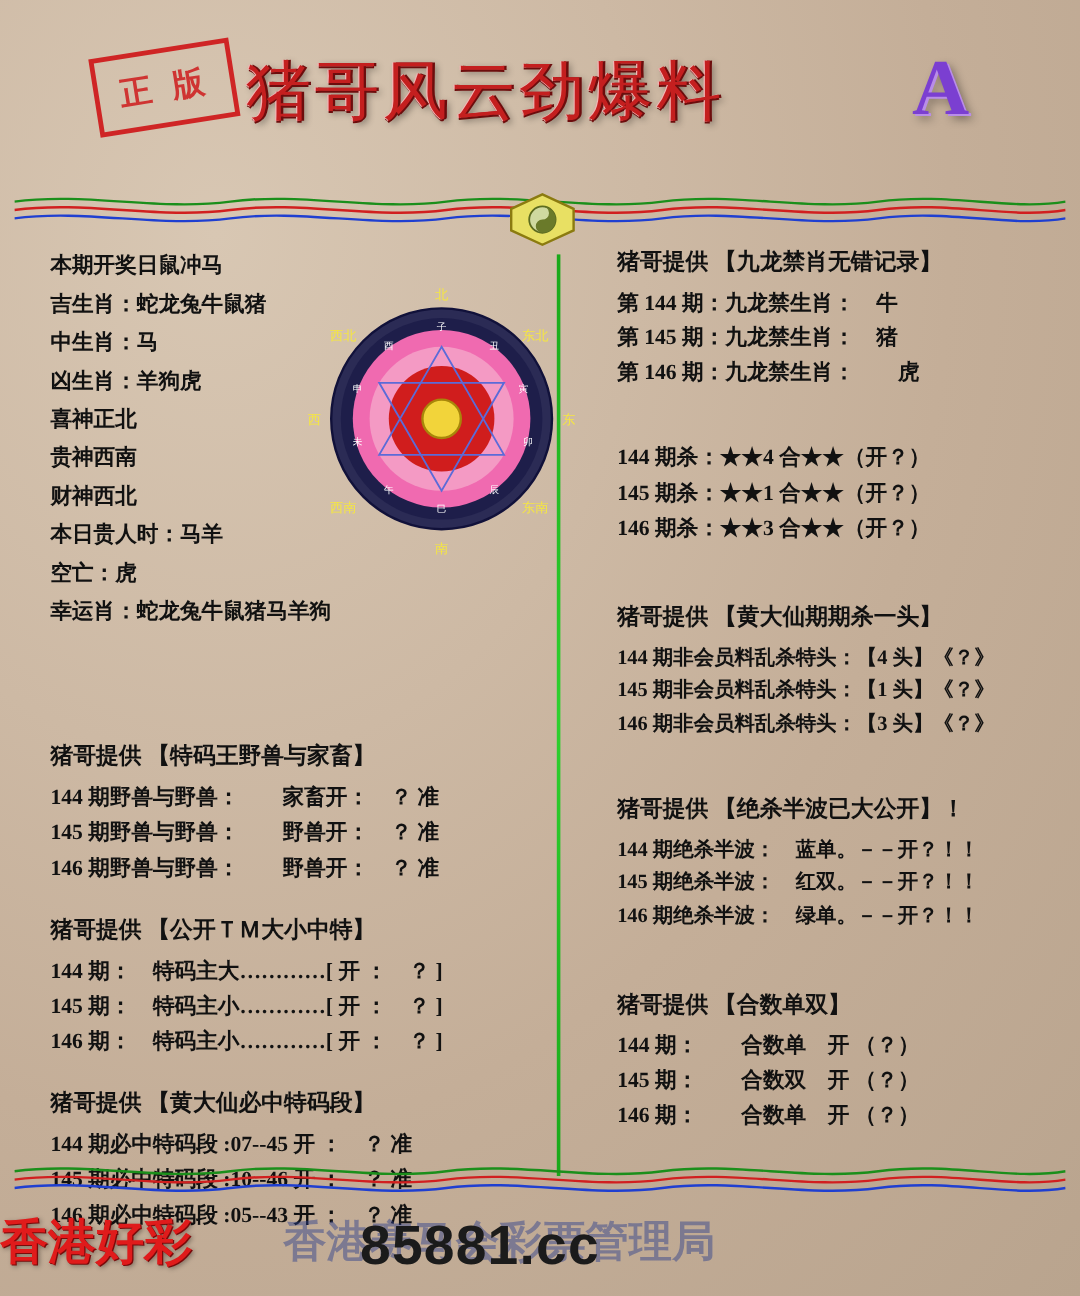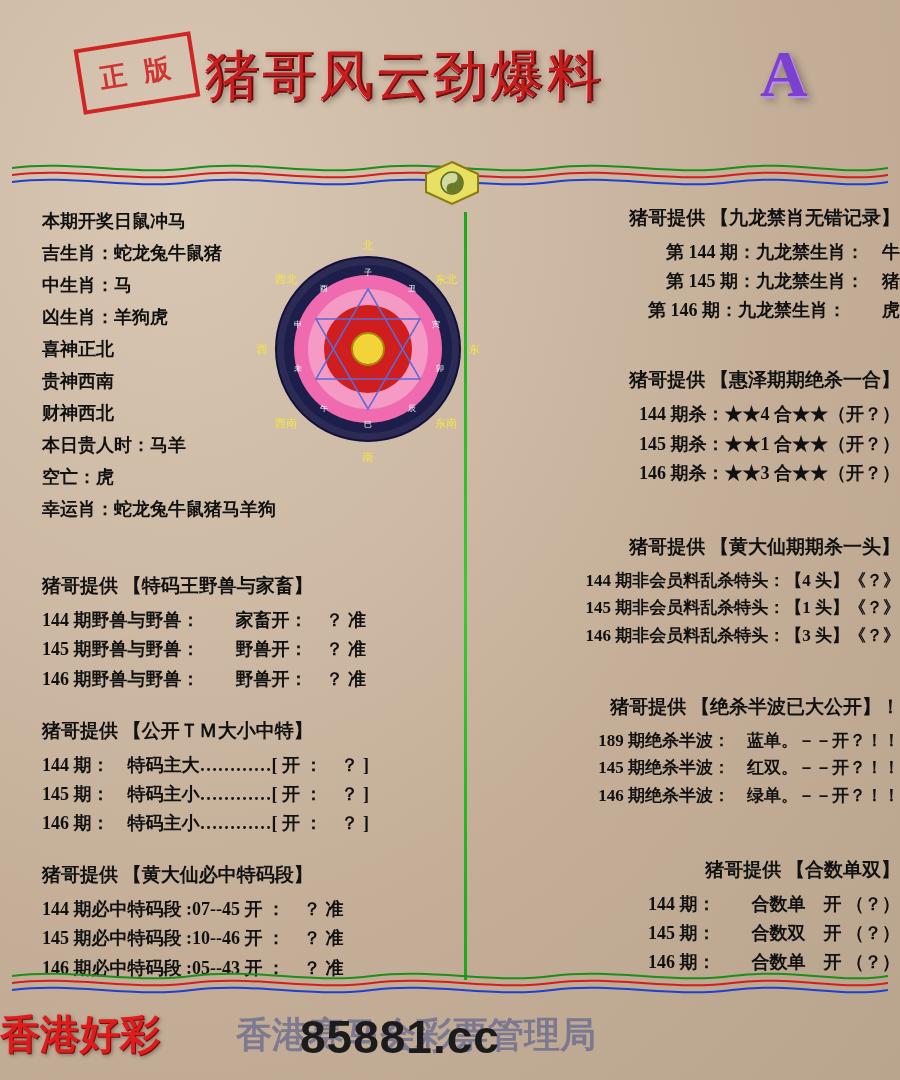--- a/index.html
+++ b/index.html
@@ -61,21 +61,21 @@
     position:absolute; left:418px; top:160px; width:68px; height:46px;
   }
 
   
   .content {
     position:absolute; left:0; right:0; top:205px; bottom:95px;
     display:flex;
   }
   .col { position:relative; }
   .col-left { width:523px; padding-left:42px; box-sizing:border-box; }
-  .col-right { width:434px; padding-left:22px; box-sizing:border-box;text-align:right; }
+  .col-right { width:434px; padding-left:22px; box-sizing:border-box; }
   .divider {
     position:absolute; left:464px; top:212px; bottom:100px;
     width:3px;
     background:linear-gradient(to bottom, #1aa81a, #2fd02f, #1aa81a);
   }
 
   .block { margin-bottom:14px; }
   .blk-title {
     font-size:19px; font-weight:bold; margin-bottom:7px; white-space:nowrap;
   }
@@ -196,21 +196,21 @@
             <text x="162" y="180">辰</text>
               <text x="118" y="196">巳</text>
             <text x="74" y="180">午</text>
               <text x="48" y="140">未</text>
             <text x="48" y="96">申</text>
               <text x="74" y="60">酉</text>
           </g>
         </svg>
       </div>
 
-      <div class="block" style="margin-top:48px;">
+      <div class="block" style="margin-top:92px;">
         <div class="blk-title">猪哥提供 【特码王野兽与家畜】</div>
         <div class="line">144 期野兽与野兽：　　家畜开：　？ 准</div>
         <div class="line">145 期野兽与野兽：　　野兽开：　？ 准</div>
         <div class="line">146 期野兽与野兽：　　野兽开：　？ 准</div>
       </div>
 
       <div class="block" style="margin-top:24px;">
         <div class="blk-title">猪哥提供 【公开ＴＭ大小中特】</div>
         <div class="line">144 期：　特码主大…………[ 开 ：　？ ]</div>
         <div class="line">145 期：　特码主小…………[ 开 ：　？ ]</div>
@@ -229,36 +229,35 @@
     <div class="col col-right">
 
       <div class="block">
         <div class="blk-title">猪哥提供 【九龙禁肖无错记录】</div>
         <div class="line">第 144 期：九龙禁生肖：　牛</div>
         <div class="line">第 145 期：九龙禁生肖：　猪</div>
         <div class="line">第 146 期：九龙禁生肖：　　虎</div>
       </div>
 
       <div class="block" style="margin-top:42px;">
-        <div class="blk-title">猪哥提供 【惠泽期期绝杀一合】</div>
         <div class="line star">144 期杀：★★4 合★★（开？）</div>
         <div class="line star">145 期杀：★★1 合★★（开？）</div>
         <div class="line star">146 期杀：★★3 合★★（开？）</div>
       </div>
 
       <div class="block" style="margin-top:46px;">
         <div class="blk-title">猪哥提供 【黄大仙期期杀一头】</div>
         <div class="line line-sm">144 期非会员料乱杀特头：【4 头】《？》</div>
         <div class="line line-sm">145 期非会员料乱杀特头：【1 头】《？》</div>
         <div class="line line-sm">146 期非会员料乱杀特头：【3 头】《？》</div>
       </div>
 
       <div class="block" style="margin-top:44px;">
         <div class="blk-title">猪哥提供 【绝杀半波已大公开】！</div>
-        <div class="line line-sm">189 期绝杀半波：　蓝单。－－开？！！</div>
+        <div class="line line-sm">144 期绝杀半波：　蓝单。－－开？！！</div>
         <div class="line line-sm">145 期绝杀半波：　红双。－－开？！！</div>
         <div class="line line-sm">146 期绝杀半波：　绿单。－－开？！！</div>
       </div>
 
       <div class="block" style="margin-top:48px;">
         <div class="blk-title">猪哥提供 【合数单双】</div>
         <div class="line">144 期：　　合数单　开 （？）</div>
         <div class="line">145 期：　　合数双　开 （？）</div>
         <div class="line">146 期：　　合数单　开 （？）</div>
       </div>

